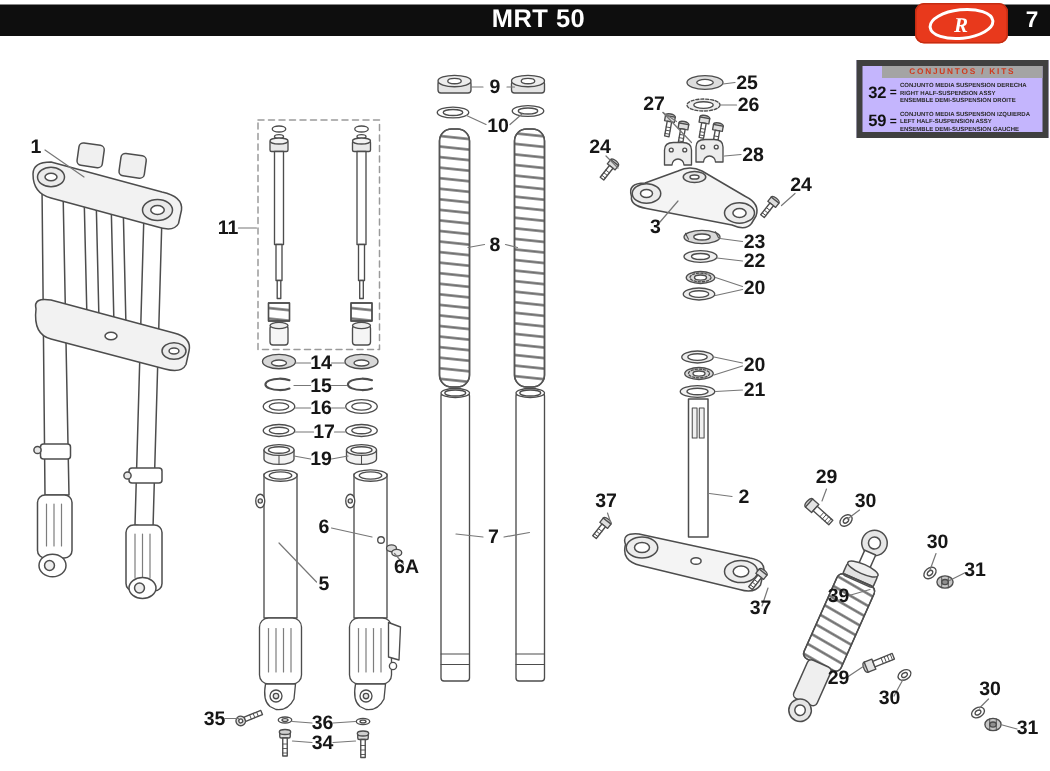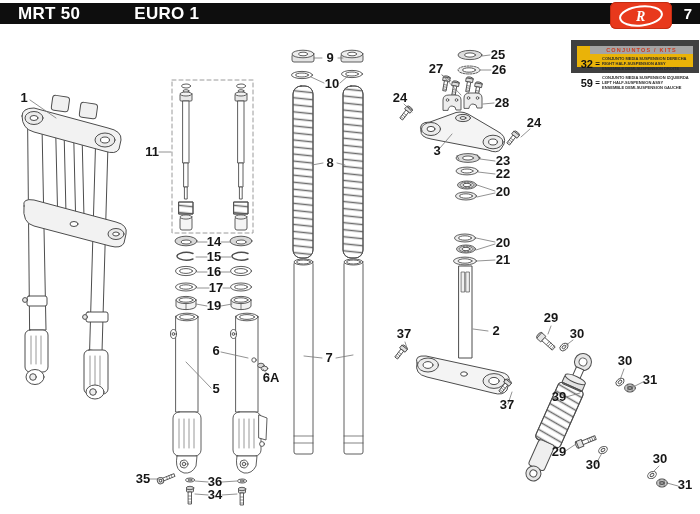--- a/index.html
+++ b/index.html
@@ -1,27 +1,27 @@
 <!DOCTYPE html>
 <html><head>
 <meta charset="utf-8">
 <style>
   html,body{margin:0;padding:0;background:#fff;}
   .page{position:relative;width:700px;height:514px;background:#fff;overflow:hidden;
         font-family:"Liberation Sans",sans-serif;}
   .topbar{position:absolute;left:0;top:3px;right:0;height:21px;background:#0e0e0e;
-          display:flex;align-items:center;}
+          display:flex;align-items:center;flex-direction:column;}
   .model{color:#fff;font-weight:bold;font-size:17px;margin-left:18px;letter-spacing:.3px;}
   .variant{color:#fff;font-weight:bold;font-size:17px;margin-left:54px;letter-spacing:.3px;}
   .pagenum{position:absolute;left:676px;top:3px;width:24px;height:21px;color:#fff;
            font-weight:bold;font-size:15px;display:flex;align-items:center;justify-content:center;}
   .logo{position:absolute;left:610px;top:2px;width:62px;height:27px;background:#e8391c;
         border-radius:6px;display:flex;align-items:center;justify-content:center;box-shadow:0 0 0 1px #c52d12 inset;}
-  .legend{position:absolute;left:571px;top:40px;width:128px;height:33px;border:6px solid #404040;
-          background:#eab308;box-sizing:border-box;}
+  .legend{position:absolute;left:571px;top:40px;width:128px;height:52px;border:4px solid #404040;
+          background:#c4b5fd;box-sizing:border-box;}
   .lh{display:flex;height:8px;}
   .lh-sp{width:13px;}
   .lh-bar{flex:1;background:#a4a4a4;color:#cf3a1e;font-size:5.5px;font-weight:bold;
           text-align:center;line-height:8px;letter-spacing:1.2px;}
   .lrow{display:flex;align-items:center;height:19px;}
   .lnum{width:16px;text-align:right;font-size:11px;font-weight:bold;color:#111;}
   .leq{width:9px;text-align:center;font-size:8px;font-weight:bold;color:#111;}
   .llines{flex:1;overflow:hidden;}
   .lline{font-size:4px;font-weight:bold;color:#2a2a2a;line-height:5px;white-space:nowrap;}
   svg.art{position:absolute;left:0;top:0;}

